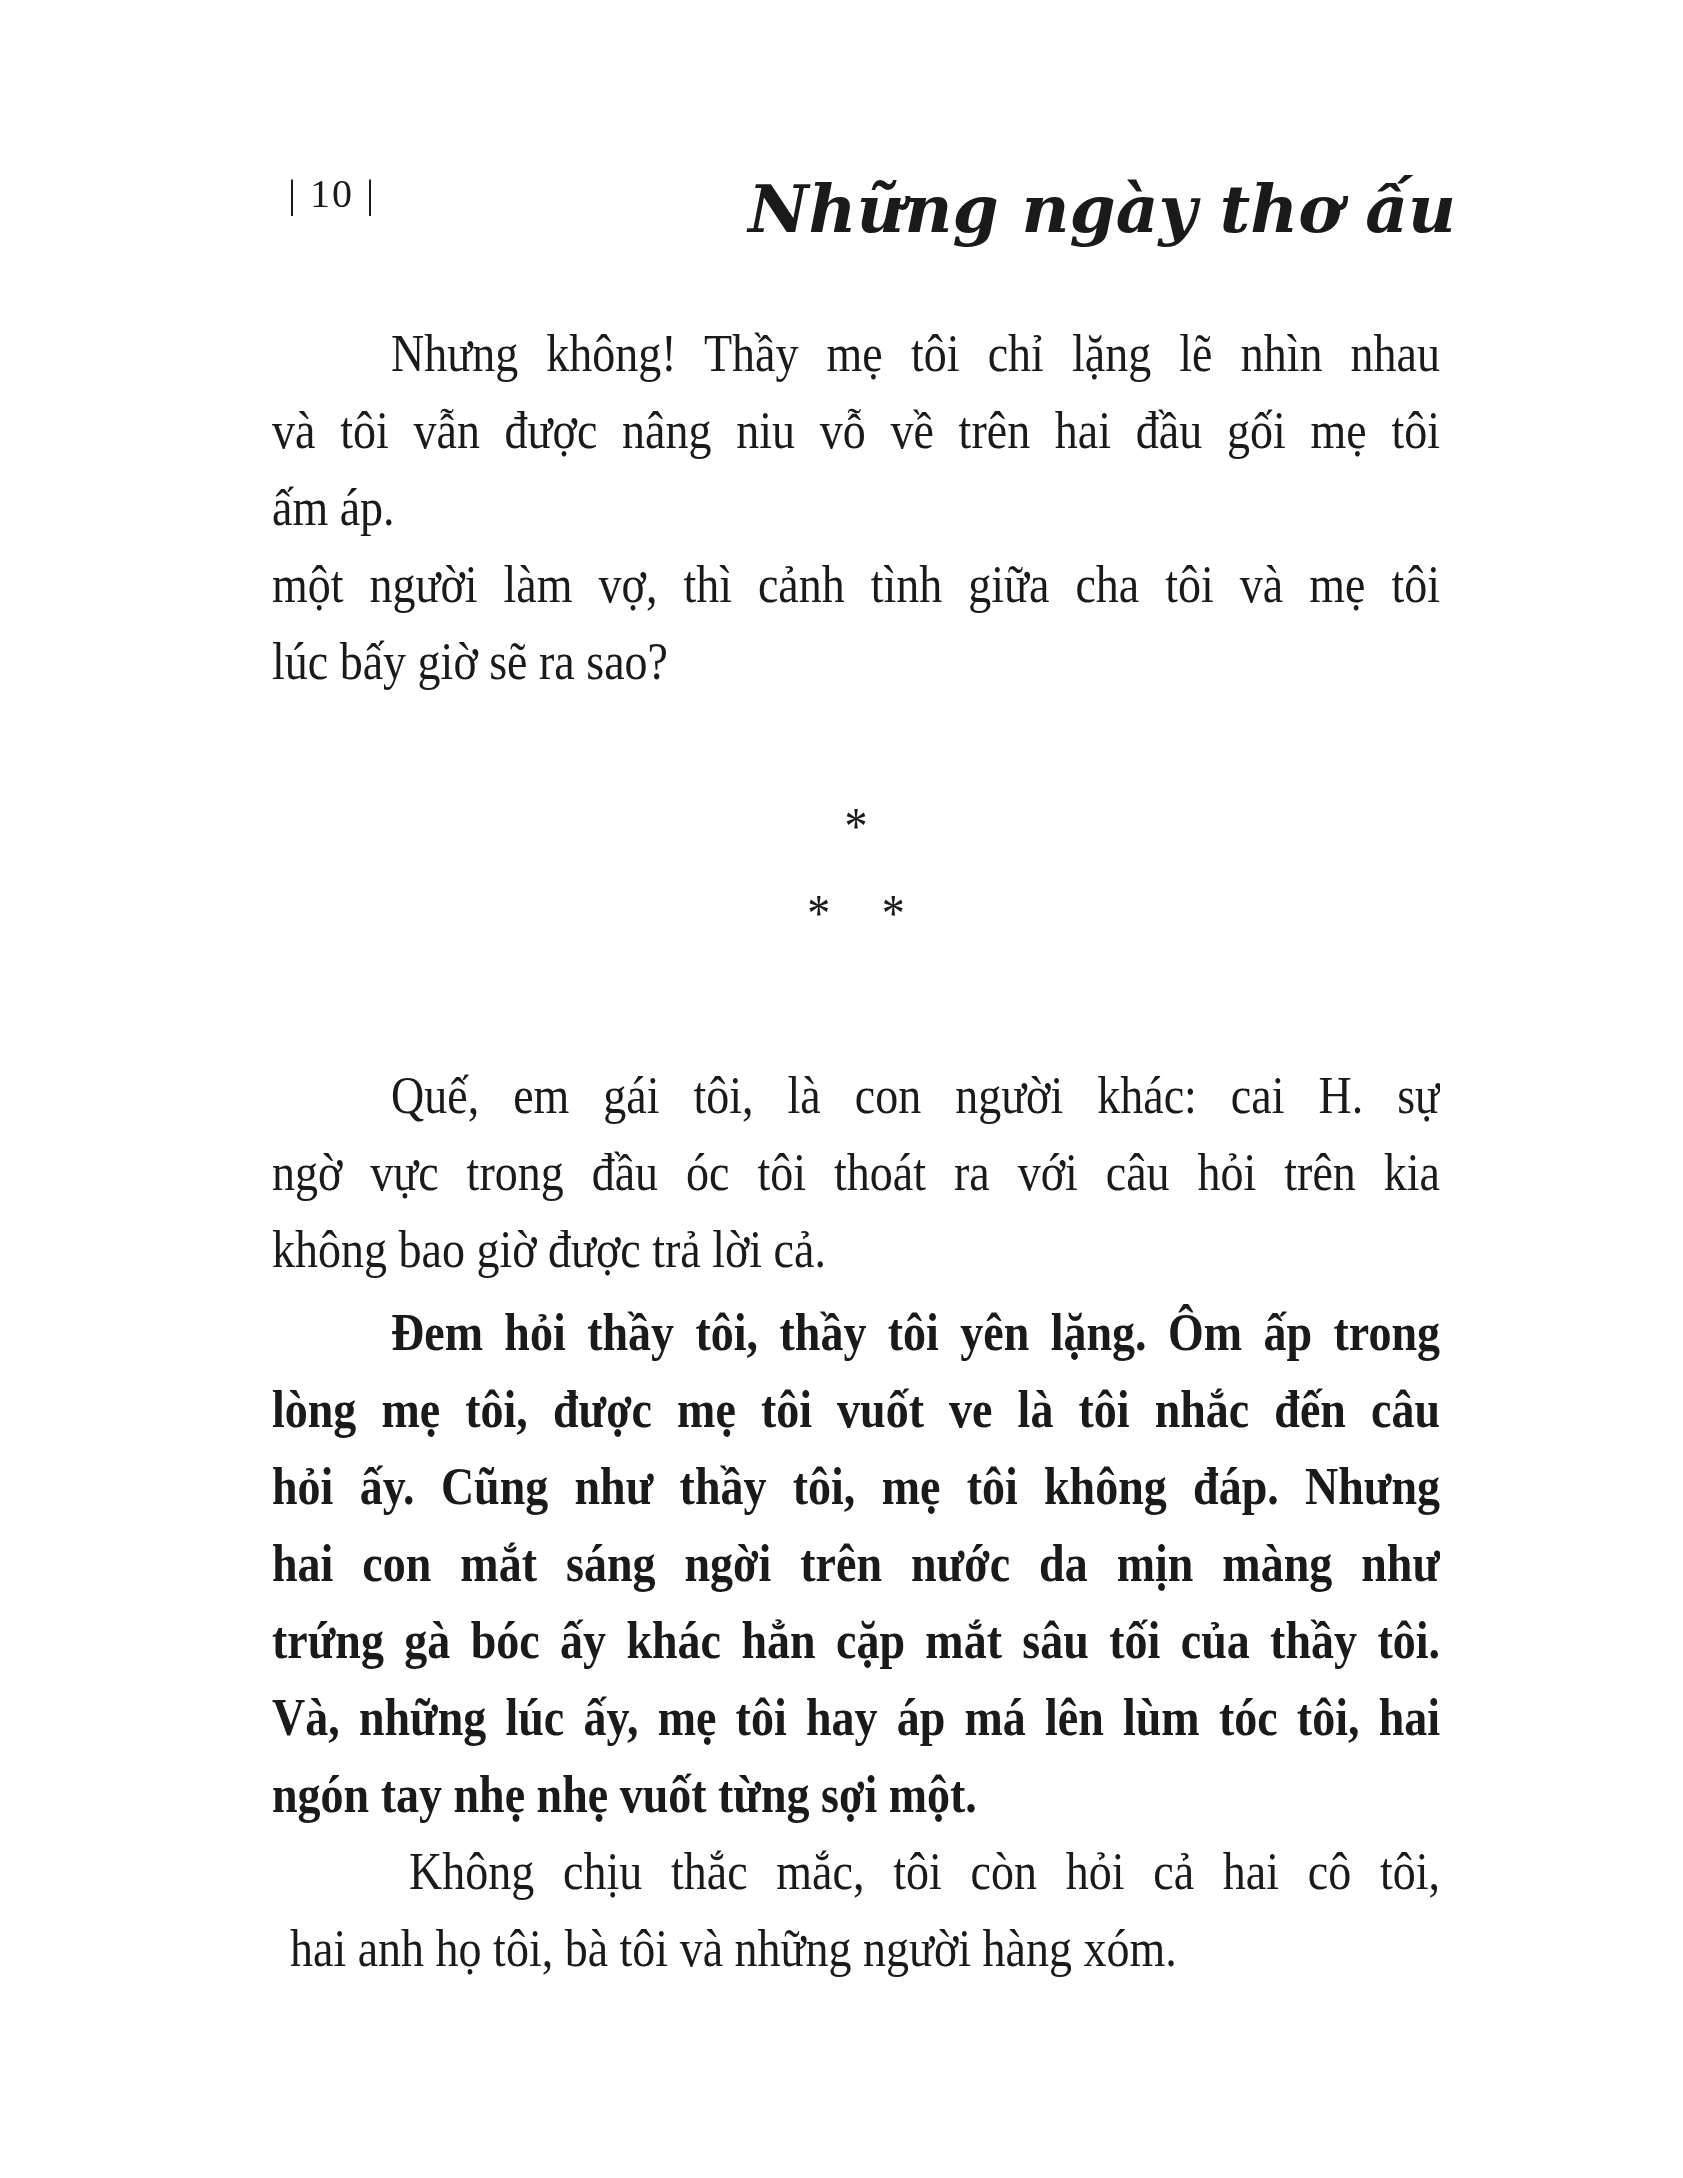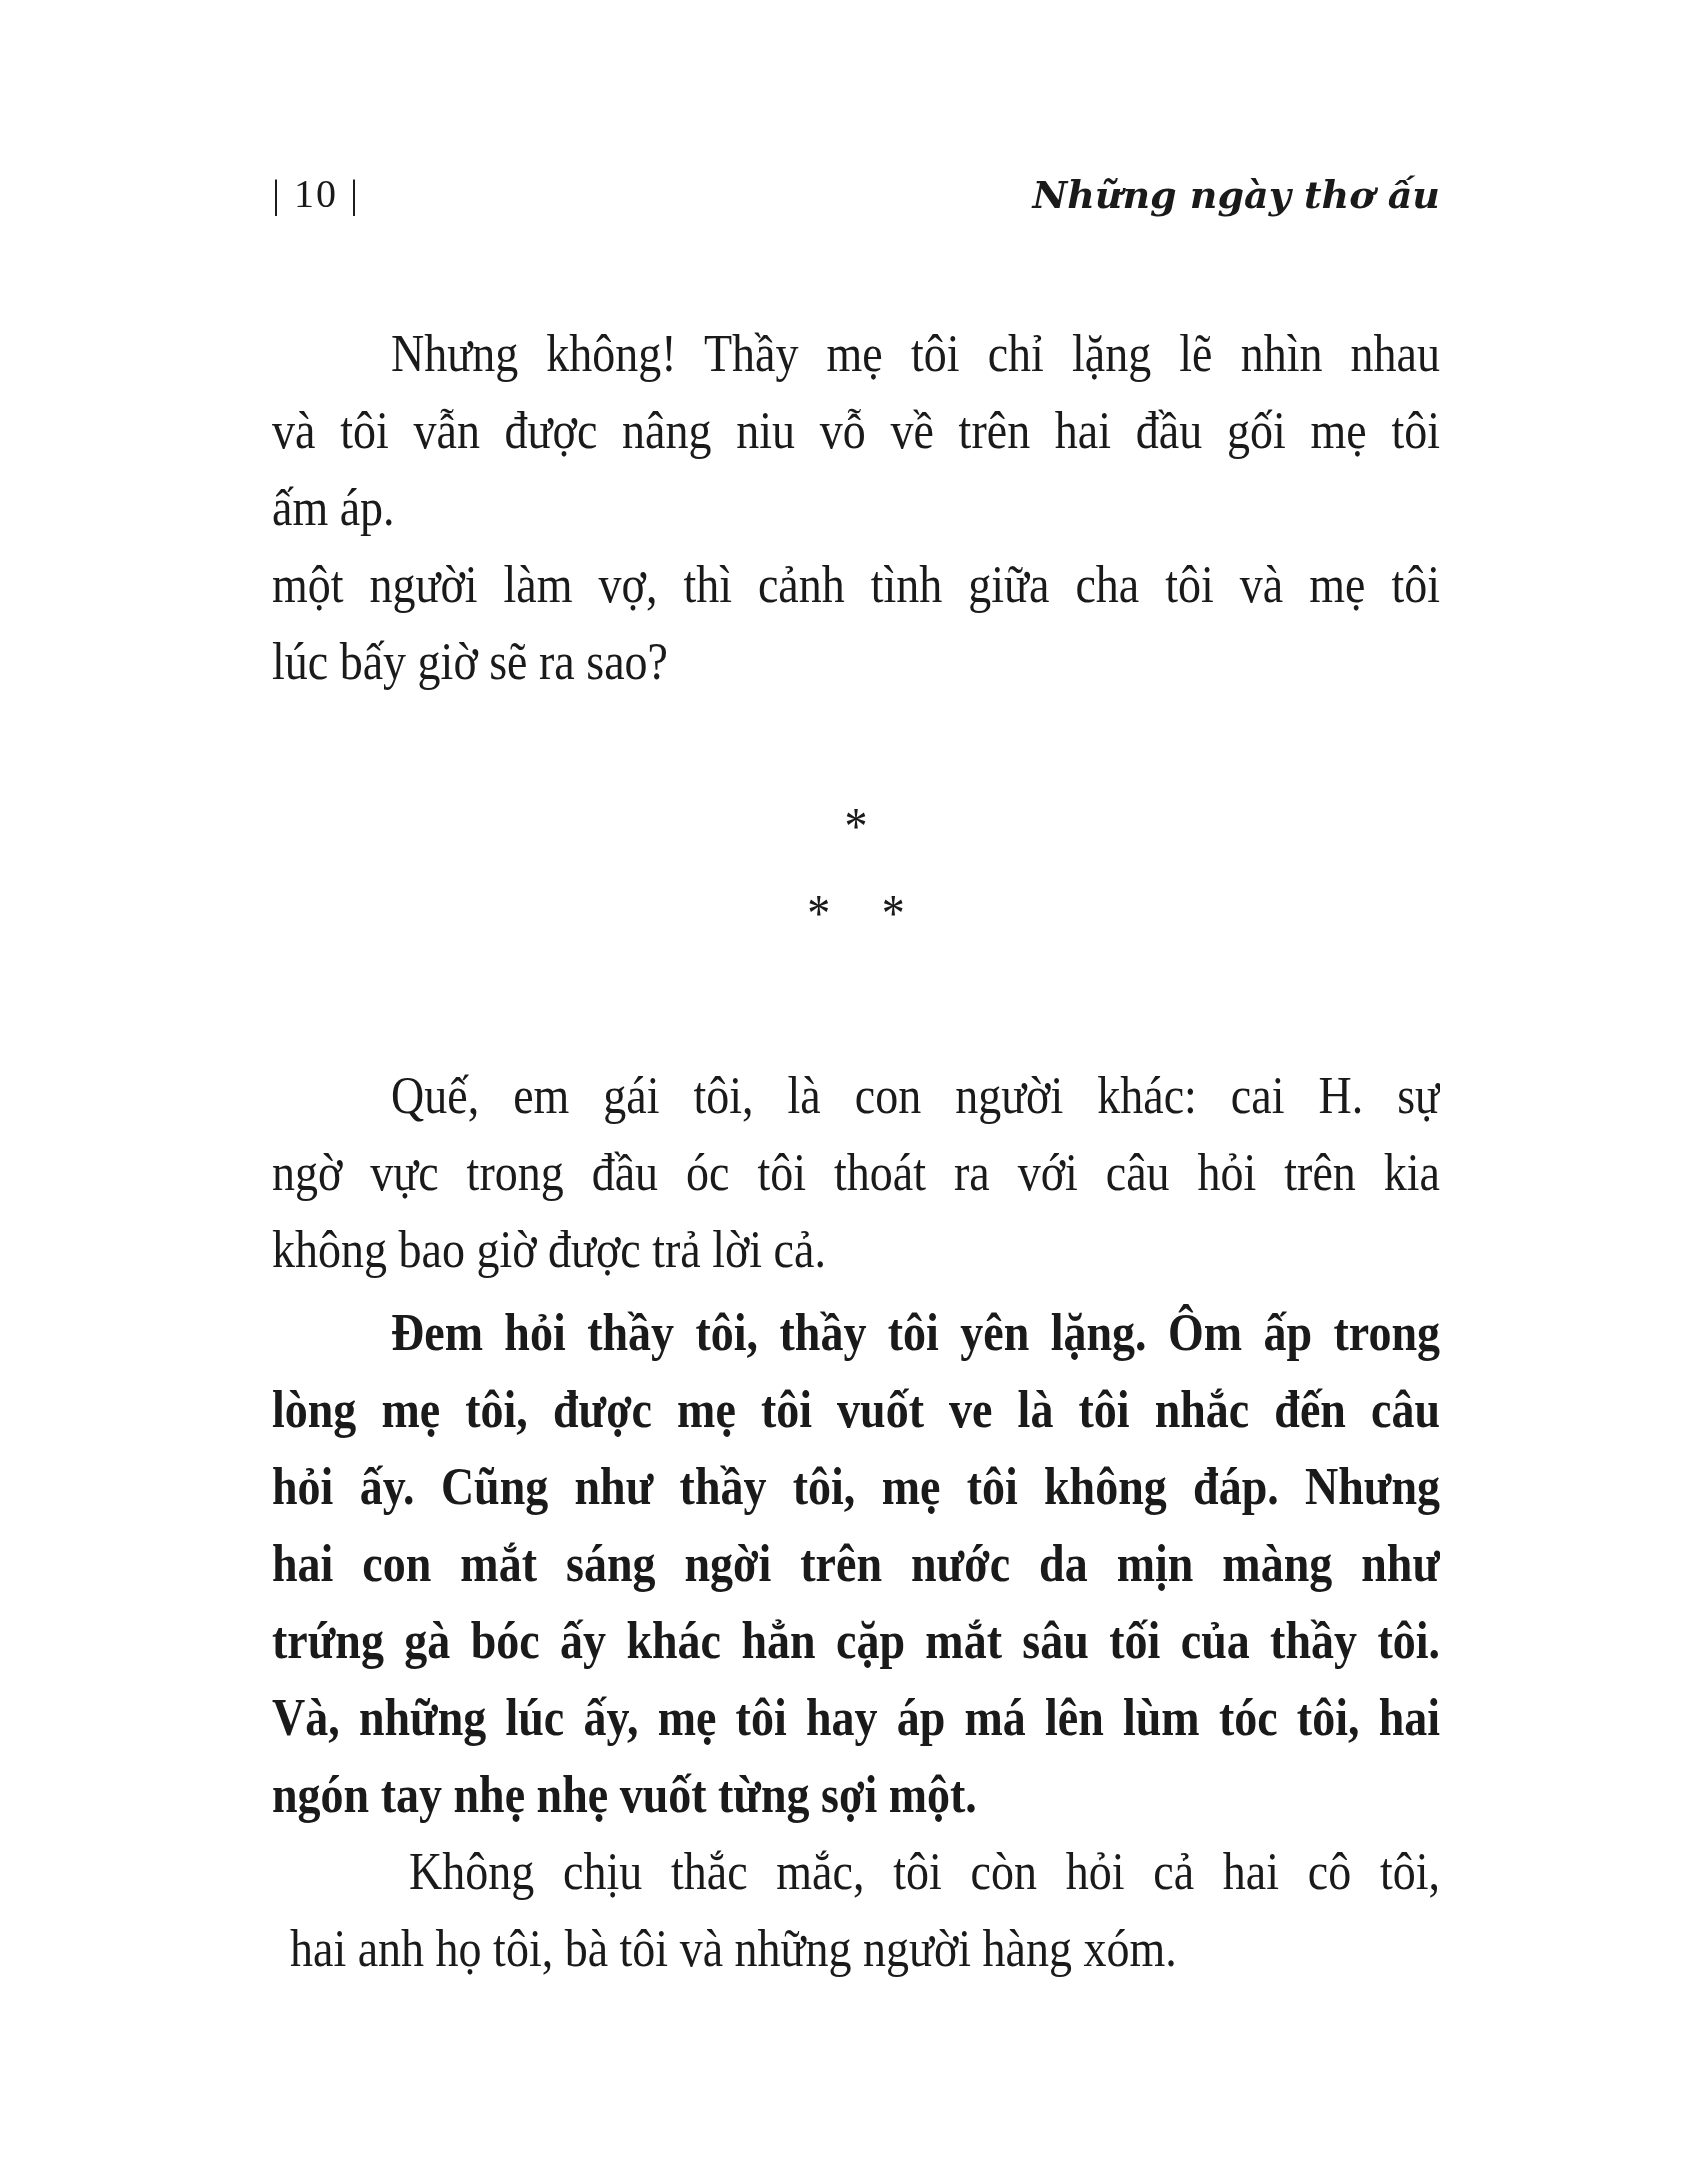--- a/index.html
+++ b/index.html
@@ -13,37 +13,37 @@
     height: 2178px;
     background: #ffffff;
     color: #1a1a1a;
     font-family: "Liberation Serif", "DejaVu Serif", serif;
     overflow: hidden;
   }
 
   
   .header-row {
     position: absolute;
-    left: 272px;
+    left: 288px;
     top: 170px;
     width: 1168px;
     display: flex;
     justify-content: space-between;
-    align-items: flex-end;
+    align-items: flex-start;
   }
   .page-number {
     font-size: 40px;
     letter-spacing: 2px;
     white-space: nowrap;
   }
   .running-title {
     font-family: "DejaVu Serif", "Liberation Serif", serif;
     font-weight: 700;
     font-style: italic;
-    font-size: 38px;
+    font-size: 66px;
     white-space: nowrap;
   }
 
   
   .body-column {
     position: absolute;
     left: 272px;
     top: 315px;
     width: 1168px;
     font-size: 46px;

